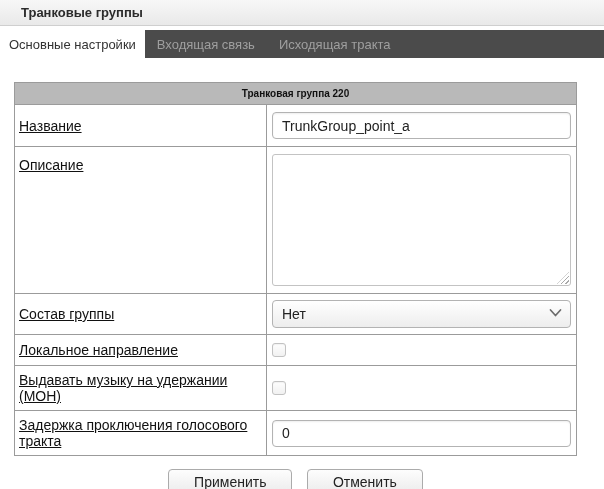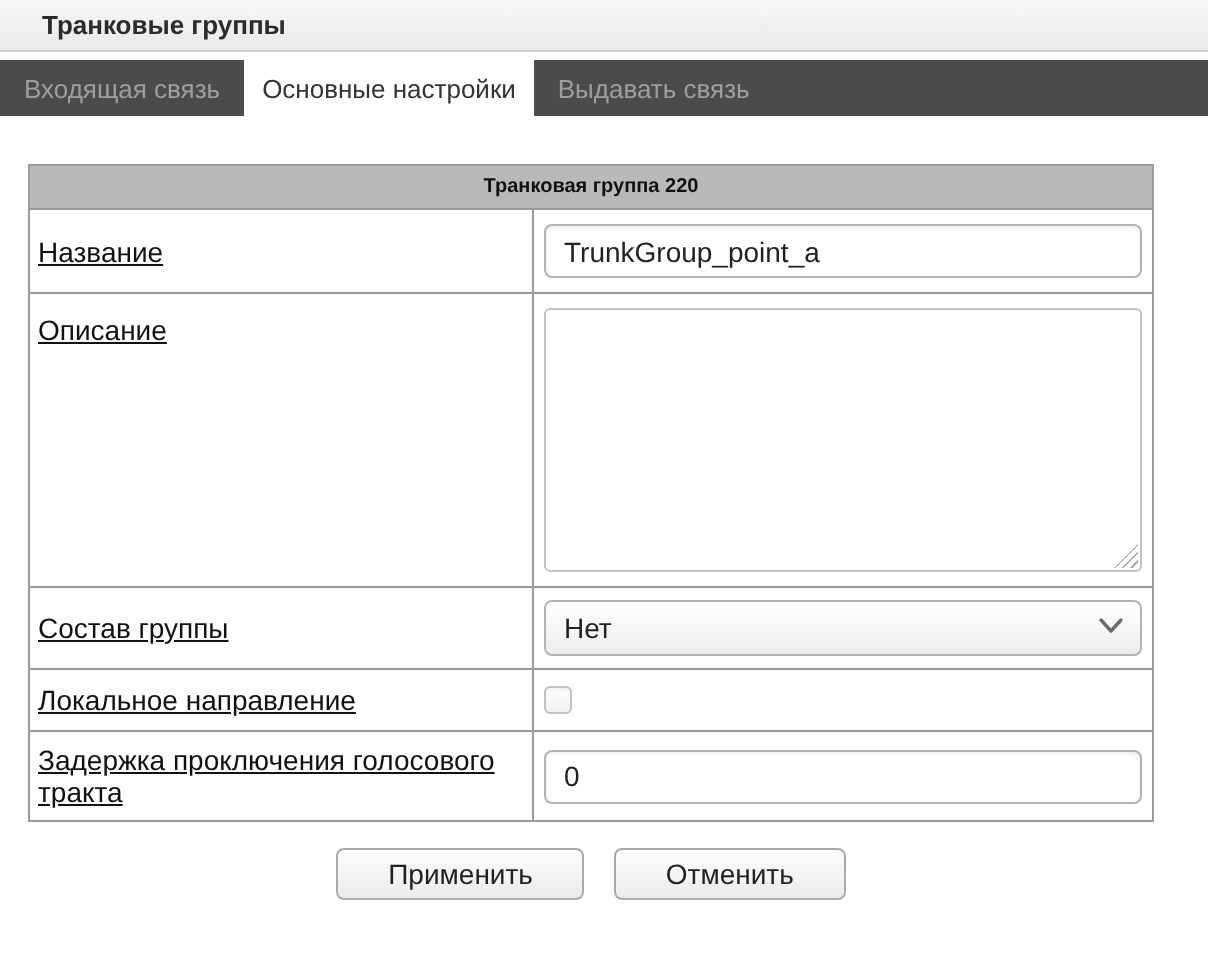--- a/index.html
+++ b/index.html
@@ -160,23 +160,23 @@
   .btn-row button + button { margin-left: 10px; }
 </style>
 </head>
 <body>
 
 <div class="titlebar">
   <span>Транковые группы</span>
 </div>
 
 <div class="tabbar">
+  <div class="tab active">Основные настройки</div>
   <div class="tab">Входящая связь</div>
-  <div class="tab active">Основные настройки</div>
-  <div class="tab">Выдавать связь</div>
+  <div class="tab">Исходящая тракта</div>
 </div>
 
 <table class="form-table">
   <tbody>
       <tr>
     <th class="form-header" colspan="2">Транковая группа 220</th>
   </tr>
   <tr>
     <td class="lbl">Название</td>
     <td class="fld pad7">
@@ -205,20 +205,26 @@
       </div>
     </td>
   </tr>
   <tr>
     <td class="lbl">Локальное направление</td>
     <td class="fld padcb">
       <input type="checkbox" style="">
     </td>
   </tr>
   <tr>
+    <td class="lbl">Выдавать музыку на удержании (MOH)</td>
+    <td class="fld padcb">
+      <input type="checkbox" style="">
+    </td>
+  </tr>
+  <tr>
     <td class="lbl">Задержка проключения голосового тракта</td>
     <td class="fld">
       <input type="text" value="0" style="">
     </td>
   </tr>
 </tbody>
   </table>
 
 <div class="btn-row">
   <button>Применить</button>

